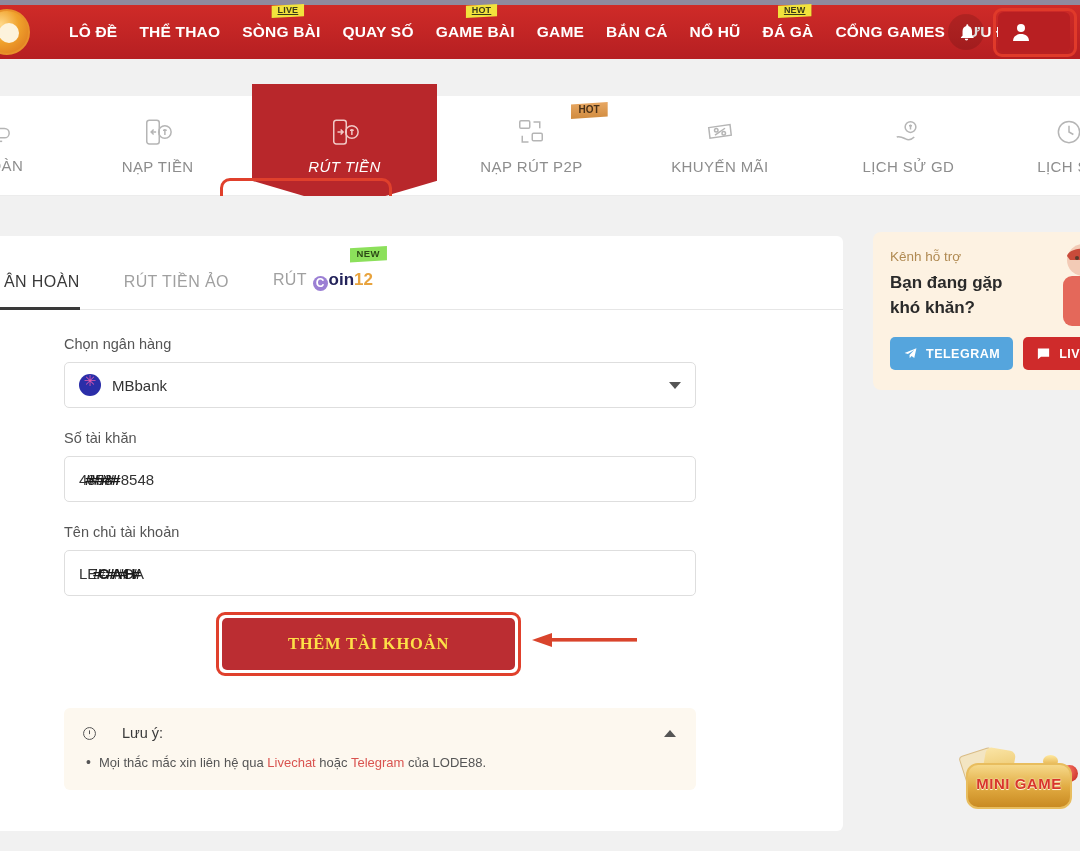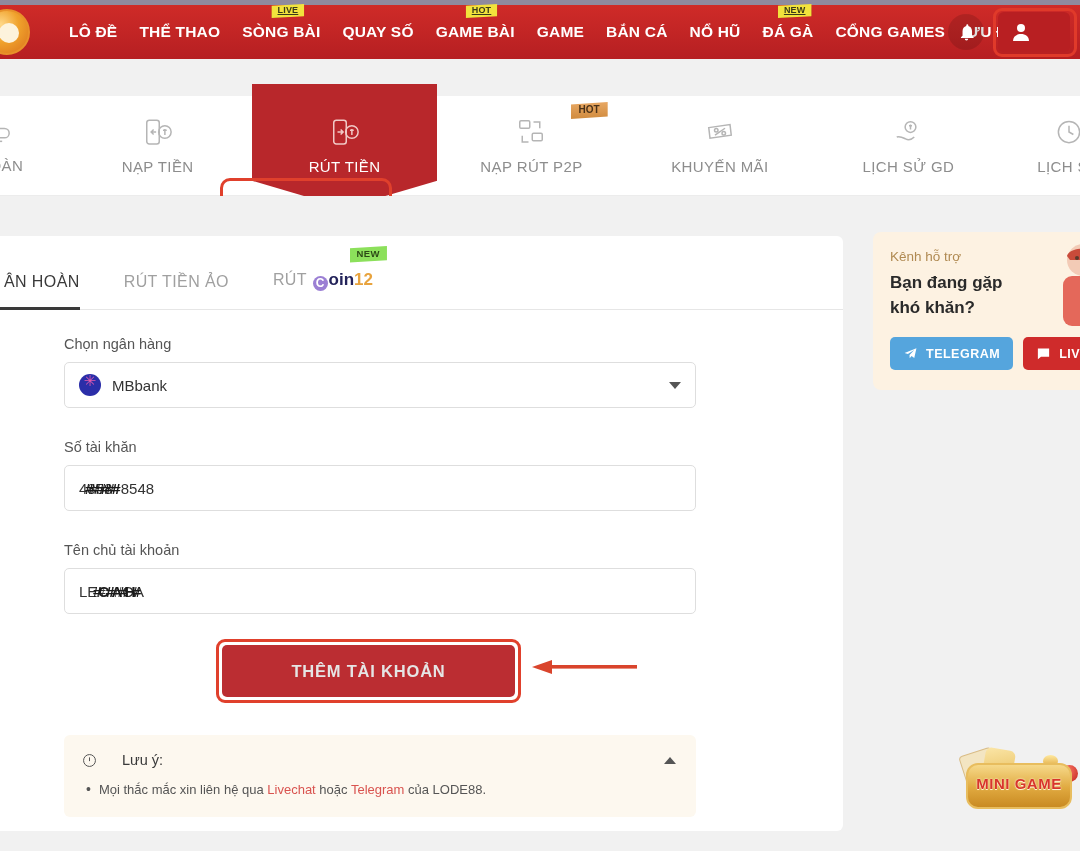--- a/index.html
+++ b/index.html
@@ -86,21 +86,21 @@
   .iconnav-inner { position: relative; display: flex; height: 100px; }
   .icn {
     position: relative; flex: 1 0 auto; width: 155px;
     display: flex; flex-direction: column; align-items: center;
     justify-content: center; gap: 11px; cursor: pointer;
   }
   .icn .lbl { font-size: 15px; color: #8d8d8d; letter-spacing: .4px; white-space: nowrap; }
   .icn.active {
     background: #b8272b; width: 152px;
     clip-path: polygon(0 0, 100% 0, 100% 78%, 50% 100%, 0 78%);
-    margin-top: -12px; height: 124px;
+    margin-top: -12px; height: 124px; font-style: italic;
   }
   .icn.active .lbl { color: #fff; }
   .icn-hot {
     position: absolute; top: 6px; right: 18px;
     font-size: 10px; font-weight: bold; color: #4a3118;
     padding: 3px 8px 4px; line-height: 1;
     background: linear-gradient(180deg,#e8a864,#d08b3e);
     clip-path: polygon(0 14%, 100% 0, 100% 86%, 0 100%);
   }
   .active-outline {
@@ -149,21 +149,21 @@
   .coin-logo { font-weight: bold; letter-spacing: 0; }
   .coin-c {
     display: inline-block; width: 15px; height: 15px; border-radius: 50%;
     background: #9b7fd4; color: #fff; font-size: 12px; line-height: 15px;
     text-align: center; vertical-align: -2px; margin: 0 1px;
   }
   .coin-oin { color: #23235a; font-size: 17px; }
   .coin-12 { color: #e8a33d; font-size: 17px; }
 
   .form-wrap { padding: 26px 22px 0 82px; }
-  .fgroup { margin-bottom: 31px; }
+  .fgroup { margin-bottom: 22px; }
   .flabel { font-size: 14.5px; color: #555; margin-bottom: 10px; }
   .finput {
     position: relative;
     width: 632px; height: 46px;
     border: 1px solid #dedede; border-radius: 5px;
     background: #fff;
     display: flex; align-items: center; padding: 0 14px;
     font-size: 15px; color: #333;
   }
   .finput.select { cursor: pointer; }
@@ -185,24 +185,24 @@
   }
   .redacted { position: relative; display: inline-block; }
   .redacted .over {
     position: absolute; left: 6px; top: 0;
     letter-spacing: -3px; font-weight: bold; color: #1a1a1a;
   }
 
   .submit-row { position: relative; margin-top: 4px; padding-left: 158px; }
   .submit-btn {
     width: 293px; height: 52px; border-radius: 5px;
-    background: #bb2d32; color: #e5e5e5;
+    background: #bb2d32; color: #fde047;
     font-size: 16.5px; font-weight: bold; letter-spacing: .8px;
     display: flex; align-items: center; justify-content: center;
-    border: none; cursor: pointer; font-family: Liberation Sans, sans-serif;
+    border: none; cursor: pointer; font-family: Liberation Serif, serif;
   }
   .submit-outline {
     position: absolute; left: 152px; top: -6px;
     width: 305px; height: 64px;
     border: 3px solid #e0402c; border-radius: 9px; pointer-events: none;
   }
   .arrow-btn { position: absolute; left: 468px; top: 15px; width: 105px; height: 14px; }
 
   .note-box {
     margin: 38px 22px 0 82px;

